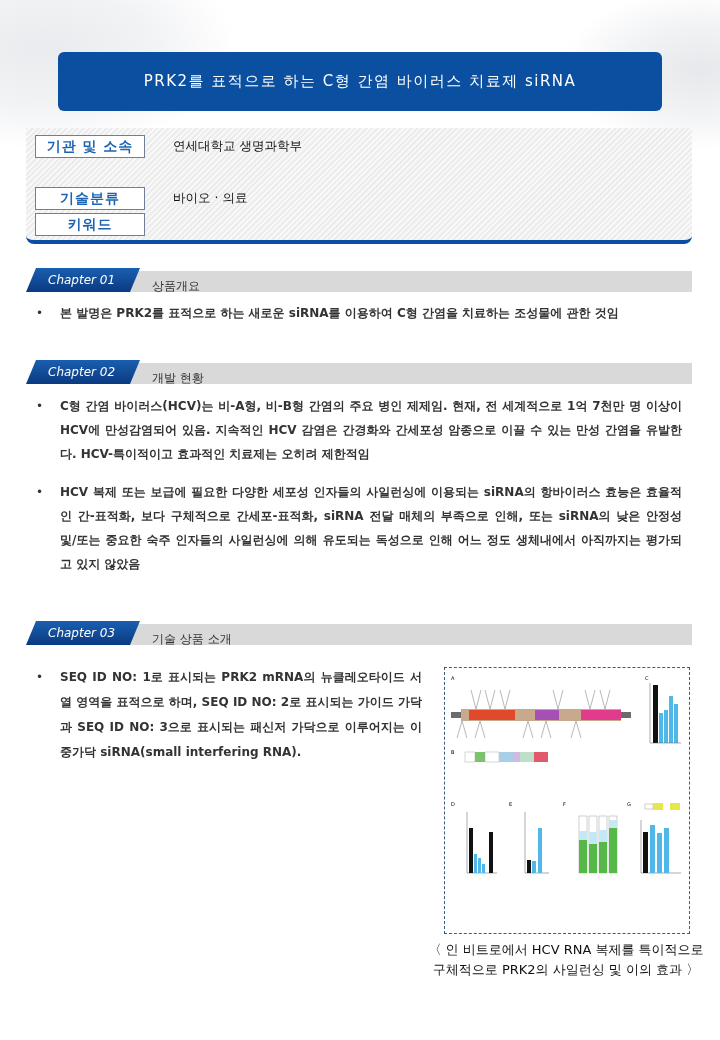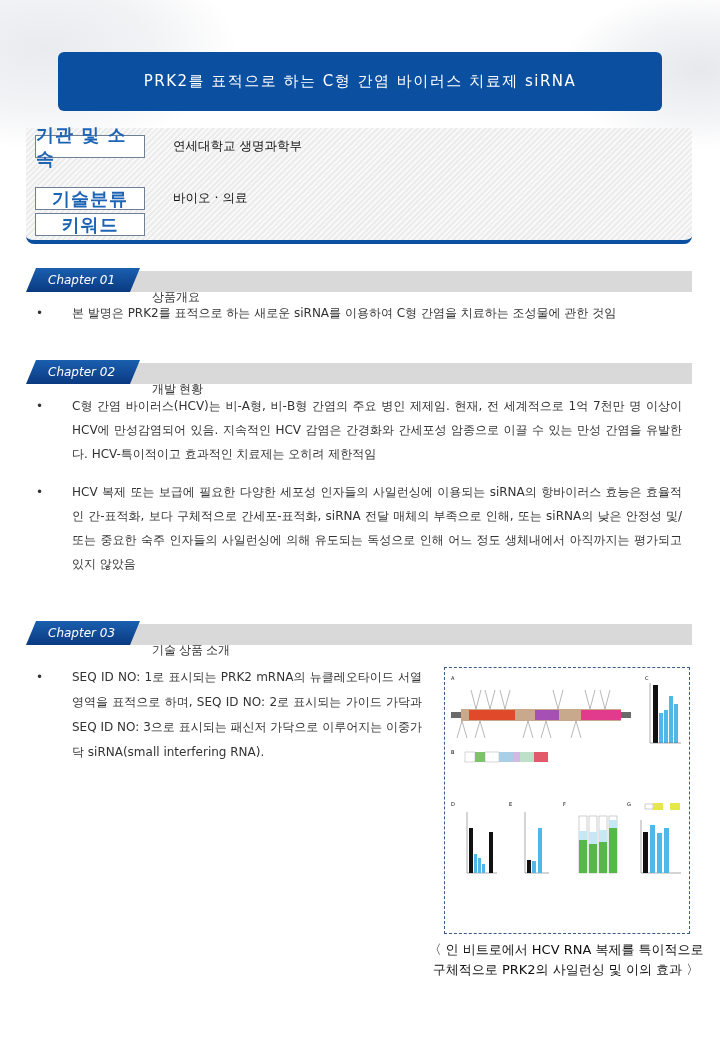--- a/index.html
+++ b/index.html
@@ -23,37 +23,37 @@
       position:absolute; left:26px; top:128px; width:666px; height:116px;
       background:repeating-linear-gradient(135deg,#ececec 0 2px,#f8f8f8 2px 4px);
       border-radius:0 0 8px 8px;
       border-bottom:4px solid #0b4fa0;
       box-sizing:border-box;
     }
     .info-row { position:absolute; left:9px; height:23px; display:flex; align-items:center; }
     .info-key {
       width:110px; height:23px; box-sizing:border-box;
       border:1px solid #6e7f96; background:#fff;
-      color:#1e64b4; font-weight:bold; font-size:18px;
+      color:#1e64b4; font-weight:bold; font-size:14px;
       display:flex; align-items:center; justify-content:center; letter-spacing:1px;
     }
     .info-val { margin-left:28px; font-size:12.5px; color:#111; }
     .chapter { position:absolute; left:26px; width:666px; height:24px; }
     .chapter .gray { position:absolute; left:80px; top:3px; right:0; height:21px; background:#d9d9d9; }
     .chapter .tab {
       position:absolute; left:0; top:0; width:114px; height:24px;
       background:linear-gradient(#1a5fb0,#0a3a80);
       clip-path:polygon(10px 0,100% 0,calc(100% - 10px) 100%,0 100%);
       color:#fff; font-style:italic; font-size:12px;
       display:flex; align-items:center; padding-left:22px; box-sizing:border-box;
     }
-    .chapter .ch-title { position:absolute; left:126px; top:19px; height:25px; line-height:21px; font-size:12px; color:#333;font-family:Liberation Serif, serif; }
+    .chapter .ch-title { position:absolute; left:126px; top:8px; height:25px; line-height:21px; font-size:12px; color:#333; }
     .bullet { position:absolute; left:36px; font-size:12px; color:#333; line-height:24px; }
     .bullet .dot { position:absolute; left:0; top:0; }
-    .bullet .txt { margin-left:36px; text-align:justify; display:block; }
+    .bullet .txt { margin-left:24px; text-align:justify; display:block;font-weight:bold; }
     .figure {
       position:absolute; left:444px; top:667px; width:246px; height:267px;
       border:1.5px dashed #3a5a88; box-sizing:border-box; background:#fff;
     }
     .caption { position:absolute; left:416px; top:940px; width:300px; text-align:center; font-size:13px; line-height:20px; color:#111; }
   </style>
 </head>
 <body>
 
 <div class="cloud-l"></div>

